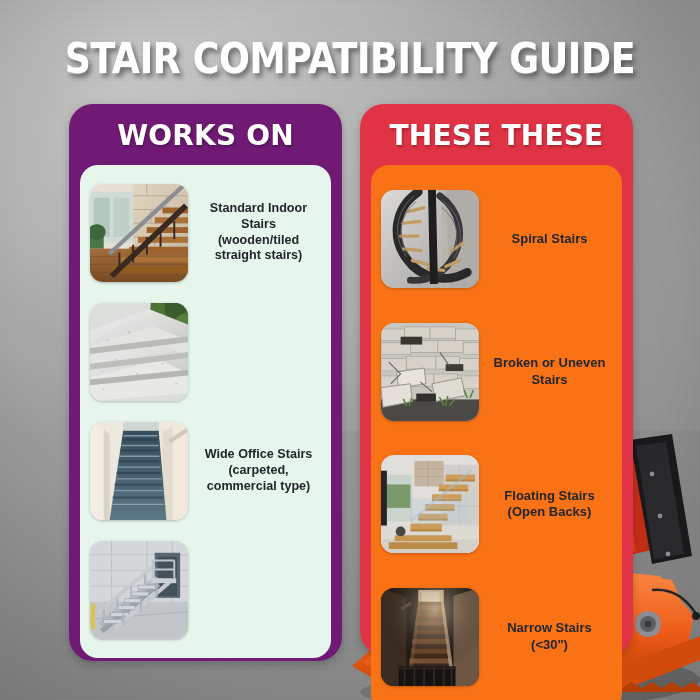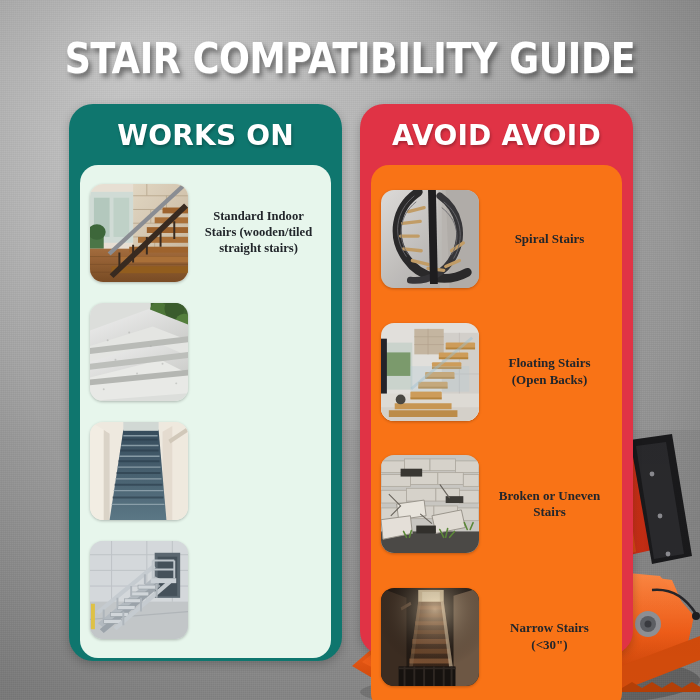--- a/index.html
+++ b/index.html
@@ -39,21 +39,21 @@
     text-shadow: 3px 4px 5px rgba(40,40,40,.55), 0 1px 0 rgba(255,255,255,.4);
     white-space:nowrap;
   }
 
   
   .col{
     position:absolute; top:104px; width:273px; z-index:7;
     border-radius:24px;
     box-shadow:0 3px 10px rgba(0,0,0,.22);
   }
-  #col-works{ left:69px; height:557px; background:#0f766e; }
+  #col-works{ left:69px; height:557px; background:#701a75; }
   #col-avoid{ left:360px; height:551px; background:#e03345; }
 
   .col-header{
     text-align:center; color:#ffffff; font-weight:bold;
     font-size:28px; letter-spacing:.2px;
     padding-top:15px; padding-bottom:13px;
     text-shadow:1px 2px 3px rgba(0,0,0,.28);
     font-family:"DejaVu Sans","Liberation Sans", sans-serif;
   }
   .col-body{
@@ -70,21 +70,21 @@
   .thumb{
     width:98px; height:98px; flex:0 0 98px;
     border-radius:13px; overflow:hidden; position:relative;
     box-shadow:0 1px 3px rgba(0,0,0,.25);
   }
   .thumb svg{ width:100%; height:100%; display:block; }
   .row-label{
     flex:1 1 auto; text-align:center;
     font-size:12.6px; line-height:1.26; font-weight:bold;
     color:#22262b; padding:0 4px 0 12px;
-    font-family:Liberation Serif, serif;
+    font-family:Liberation Sans, sans-serif;
   }
   #col-avoid .row-label{ font-size:13px; }
 </style>
 </head>
 <body>
 
 <div id="bg-layer"></div>
 <div id="bg-noise"></div>
 <div id="bg-vig"></div>
 
@@ -288,20 +288,21 @@
               <path d="M29 40 L71 40"></path>
             <path d="M27 52 L72 52"></path>
               <path d="M25 64 L74 64"></path>
               <path d="M23 77 L75 77"></path>
           </g>
 
           <rect x="34" y="0" width="36" height="9" fill="#cfd6d2"></rect>
           <rect x="0" y="0" width="100" height="100" fill="rgba(255,255,255,.05)"></rect>
         </svg>
       </div>
+      <div class="row-label">Wide Office Stairs (carpeted, commercial type)</div>
     </div>
 
     <div class="row">
       <div class="thumb">
         <svg viewBox="0 0 100 100" preserveAspectRatio="none">
           <rect width="100" height="100" fill="#cfd3d6"></rect>
 
           <rect x="0" y="0" width="100" height="62" fill="#d9dde0"></rect>
           <g stroke="#c2c7cb" stroke-width="1">
             <path d="M0 14 H100 M0 30 H100 M0 46 H100"></path>
@@ -341,21 +342,21 @@
           <rect x="1" y="64" width="4" height="26" fill="#e3c547"></rect>
           <rect x="0" y="0" width="100" height="100" fill="rgba(0,0,0,.02)"></rect>
         </svg>
       </div>
     </div>
 
   </div>
 </div>
 
 <div class="col" id="col-avoid">
-  <div class="col-header">AVOID AVOID</div>
+  <div class="col-header">THESE THESE</div>
   <div class="col-body">
 
     <div class="row">
       <div class="thumb">
         <svg viewBox="0 0 100 100" preserveAspectRatio="none">
           <defs>
             <linearGradient id="a1w" x1="0" y1="0" x2="1" y2="1">
               <stop offset="0%" stop-color="#e3e1df"></stop>
                 <stop offset="100%" stop-color="#a9a6a3"></stop>
             </linearGradient>
@@ -383,72 +384,20 @@
             <path d="M36 12 C18 26 16 50 28 66"></path>
             <path d="M64 12 C82 26 86 50 74 70"></path>
             <path d="M62 18 C78 30 82 50 72 66"></path>
           </g>
 
           <path d="M48 0 L56 0 L58 96 L50 96 Z" fill="#1f1e20"></path>
           <rect x="0" y="0" width="100" height="100" fill="rgba(0,0,0,.03)"></rect>
         </svg>
       </div>
       <div class="row-label">Spiral Stairs</div>
-    </div>
-
-    <div class="row">
-      <div class="thumb">
-        <svg viewBox="0 0 100 100" preserveAspectRatio="none">
-          <rect width="100" height="100" fill="#e6e4e0"></rect>
-
-          <rect x="62" y="10" width="38" height="90" fill="#d7d4cf"></rect>
-          <g stroke="#c6c3be" stroke-width=".8">
-              <path d="M80 10 V100 M62 52 H100"></path>
-            </g>
-
-          <rect x="34" y="6" width="30" height="26" fill="#c8b9a4"></rect>
-          <g stroke="#b6a68f" stroke-width=".7">
-              <path d="M34 14 H64 M34 22 H64 M48 6 V32"></path>
-            </g>
-
-          <rect x="2" y="20" width="30" height="48" fill="#cfd8d1"></rect>
-          <rect x="4" y="30" width="26" height="24" fill="#7e9e6f"></rect>
-          <rect x="0" y="16" width="6" height="60" fill="#24242a"></rect>
-
-          <rect x="0" y="72" width="100" height="28" fill="#e2dfd9"></rect>
-          <rect x="0" y="86" width="100" height="14" fill="#d9d5ce"></rect>
-
-          <g fill="#d2a05c">
-            <rect x="66" y="20" width="30" height="6" rx="1"></rect>
-            <rect x="59" y="30" width="30" height="6" rx="1"></rect>
-            <rect x="52" y="40" width="30" height="6" rx="1"></rect>
-            <rect x="45" y="50" width="30" height="6" rx="1"></rect>
-            <rect x="38" y="60" width="30" height="6" rx="1"></rect>
-            <rect x="30" y="70" width="32" height="7" rx="1"></rect>
-          </g>
-          <g fill="#b9873f">
-            <rect x="66" y="25" width="30" height="2"></rect>
-              <rect x="59" y="35" width="30" height="2"></rect>
-            <rect x="52" y="45" width="30" height="2"></rect>
-              <rect x="45" y="55" width="30" height="2"></rect>
-            <rect x="38" y="65" width="30" height="2"></rect>
-              <rect x="30" y="76" width="32" height="2"></rect>
-          </g>
-
-          <path d="M14 82 L72 82 L72 88 L14 88 Z" fill="#cb9a55"></path>
-          <path d="M8 89 L78 89 L78 96 L8 96 Z" fill="#c08f4b"></path>
-
-          <path d="M30 66 L92 14 L94 16 L32 68 Z" fill="rgba(160,195,210,.45)"></path>
-          <rect x="30" y="44" width="60" height="26" fill="rgba(175,205,220,.28)"></rect>
-
-          <circle cx="20" cy="78" r="5" fill="#4b4944"></circle>
-          <rect x="0" y="0" width="100" height="100" fill="rgba(0,0,0,.02)"></rect>
-        </svg>
-      </div>
-      <div class="row-label">Floating Stairs (Open Backs)</div>
     </div>
 
     <div class="row">
       <div class="thumb">
         <svg viewBox="0 0 100 100" preserveAspectRatio="none">
           <rect width="100" height="100" fill="#cfcdc8"></rect>
 
           <rect x="0" y="78" width="100" height="22" fill="#4e4c49"></rect>
 
           <g fill="#ddd9d1" stroke="#b3aea4" stroke-width=".8">
@@ -491,20 +440,72 @@
           </g>
           <rect x="0" y="0" width="100" height="100" fill="rgba(0,0,0,.03)"></rect>
         </svg>
       </div>
       <div class="row-label">Broken or Uneven Stairs</div>
     </div>
 
     <div class="row">
       <div class="thumb">
         <svg viewBox="0 0 100 100" preserveAspectRatio="none">
+          <rect width="100" height="100" fill="#e6e4e0"></rect>
+
+          <rect x="62" y="10" width="38" height="90" fill="#d7d4cf"></rect>
+          <g stroke="#c6c3be" stroke-width=".8">
+              <path d="M80 10 V100 M62 52 H100"></path>
+            </g>
+
+          <rect x="34" y="6" width="30" height="26" fill="#c8b9a4"></rect>
+          <g stroke="#b6a68f" stroke-width=".7">
+              <path d="M34 14 H64 M34 22 H64 M48 6 V32"></path>
+            </g>
+
+          <rect x="2" y="20" width="30" height="48" fill="#cfd8d1"></rect>
+          <rect x="4" y="30" width="26" height="24" fill="#7e9e6f"></rect>
+          <rect x="0" y="16" width="6" height="60" fill="#24242a"></rect>
+
+          <rect x="0" y="72" width="100" height="28" fill="#e2dfd9"></rect>
+          <rect x="0" y="86" width="100" height="14" fill="#d9d5ce"></rect>
+
+          <g fill="#d2a05c">
+            <rect x="66" y="20" width="30" height="6" rx="1"></rect>
+            <rect x="59" y="30" width="30" height="6" rx="1"></rect>
+            <rect x="52" y="40" width="30" height="6" rx="1"></rect>
+            <rect x="45" y="50" width="30" height="6" rx="1"></rect>
+            <rect x="38" y="60" width="30" height="6" rx="1"></rect>
+            <rect x="30" y="70" width="32" height="7" rx="1"></rect>
+          </g>
+          <g fill="#b9873f">
+            <rect x="66" y="25" width="30" height="2"></rect>
+              <rect x="59" y="35" width="30" height="2"></rect>
+            <rect x="52" y="45" width="30" height="2"></rect>
+              <rect x="45" y="55" width="30" height="2"></rect>
+            <rect x="38" y="65" width="30" height="2"></rect>
+              <rect x="30" y="76" width="32" height="2"></rect>
+          </g>
+
+          <path d="M14 82 L72 82 L72 88 L14 88 Z" fill="#cb9a55"></path>
+          <path d="M8 89 L78 89 L78 96 L8 96 Z" fill="#c08f4b"></path>
+
+          <path d="M30 66 L92 14 L94 16 L32 68 Z" fill="rgba(160,195,210,.45)"></path>
+          <rect x="30" y="44" width="60" height="26" fill="rgba(175,205,220,.28)"></rect>
+
+          <circle cx="20" cy="78" r="5" fill="#4b4944"></circle>
+          <rect x="0" y="0" width="100" height="100" fill="rgba(0,0,0,.02)"></rect>
+        </svg>
+      </div>
+      <div class="row-label">Floating Stairs (Open Backs)</div>
+    </div>
+
+    <div class="row">
+      <div class="thumb">
+        <svg viewBox="0 0 100 100" preserveAspectRatio="none">
           <defs>
             <linearGradient id="a4d" x1="0" y1="0" x2="0" y2="1">
               <stop offset="0%" stop-color="#6b4b33"></stop>
                 <stop offset="100%" stop-color="#2a1a11"></stop>
             </linearGradient>
             <radialGradient id="a4g" cx="55%" cy="22%" r="60%">
               <stop offset="0%" stop-color="rgba(255,235,200,.55)"></stop>
               <stop offset="100%" stop-color="rgba(0,0,0,0)"></stop>
             </radialGradient>
           </defs>

